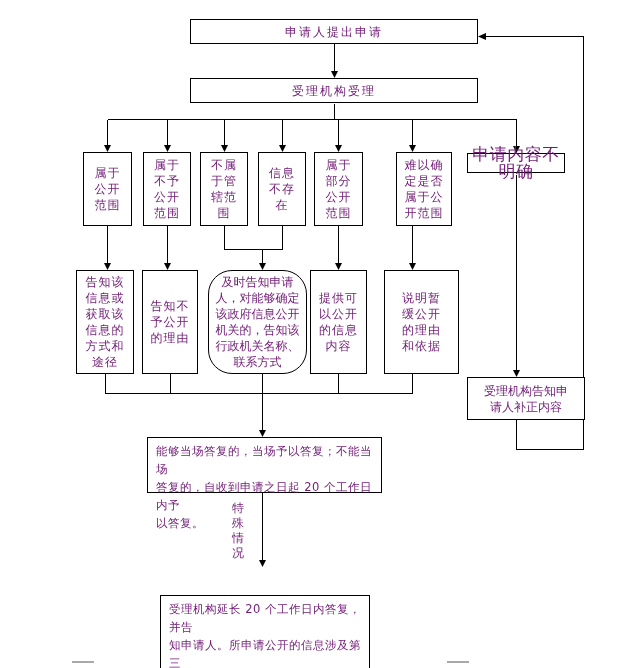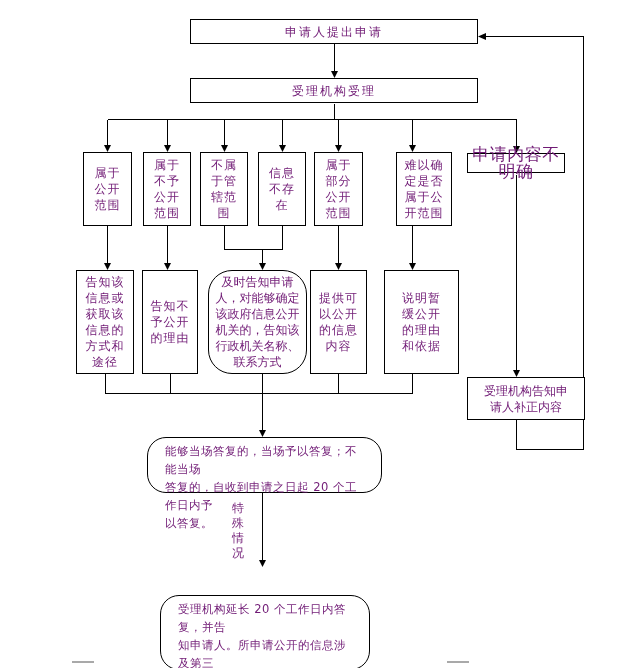--- a/index.html
+++ b/index.html
@@ -11,21 +11,21 @@
   svg line, svg polyline{stroke:#000;stroke-width:1;fill:none;shape-rendering:crispEdges;}
   svg path.arrow{fill:#000;stroke:none;}
   .node{
     position:absolute;box-sizing:border-box;border:1px solid #000;background:#fff;
     display:flex;align-items:center;justify-content:center;text-align:center;
     white-space:pre-line;font-size:12px;line-height:16px;letter-spacing:1px;
   }
   .node.single{line-height:1;letter-spacing:2px;}
   .node.para{
     align-items:flex-start;justify-content:flex-start;text-align:left;
-    font-size:11.5px;line-height:18px;letter-spacing:0.5px;padding:4px 17px;border-radius:19px;
+    font-size:11.5px;line-height:18px;letter-spacing:0.5px;padding:4px 8px;
   }
   .vlabel{
     position:absolute;white-space:pre-line;font-size:12px;line-height:15px;
     text-align:center;letter-spacing:0;
   }
   .dash{position:absolute;width:22px;height:2px;background:#a9a9a9;}
 </style>
 </head>
 <body>
 

